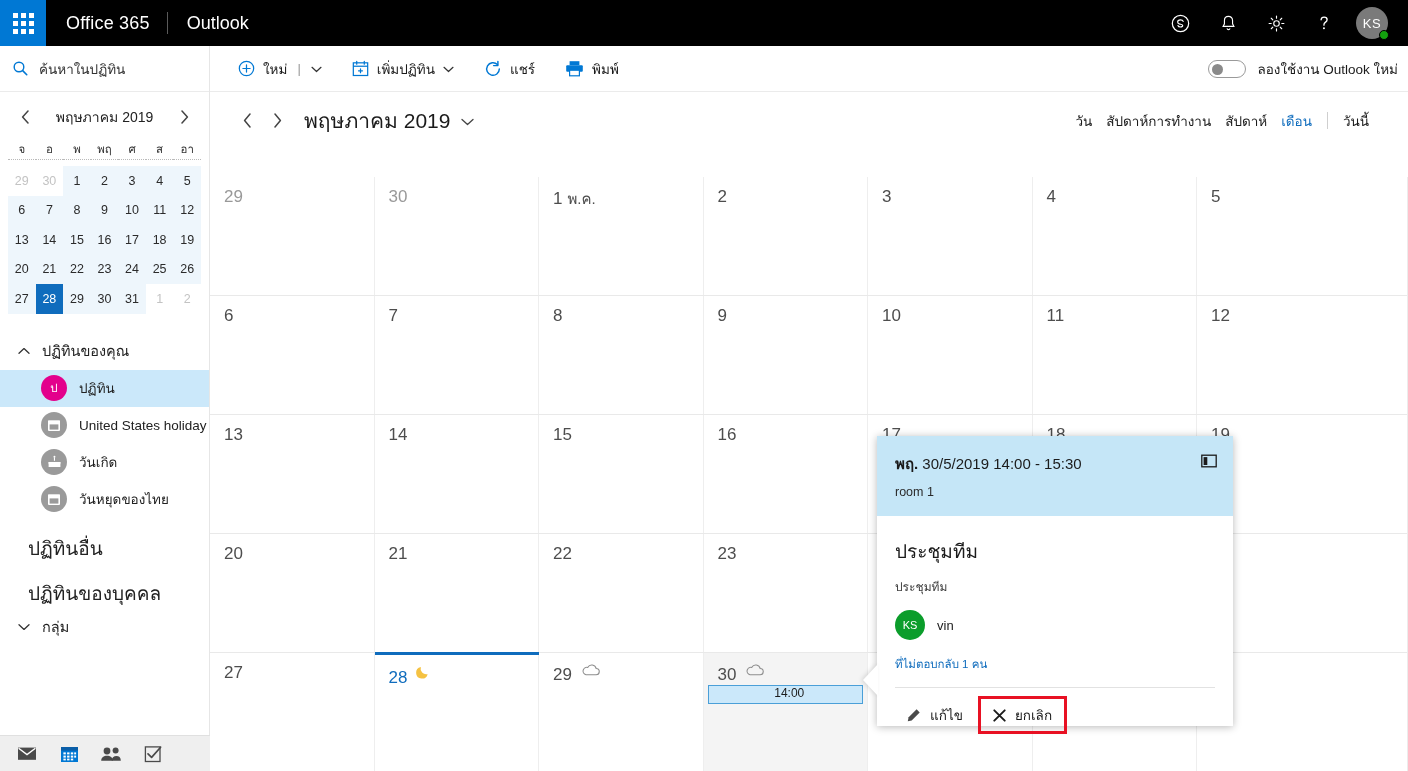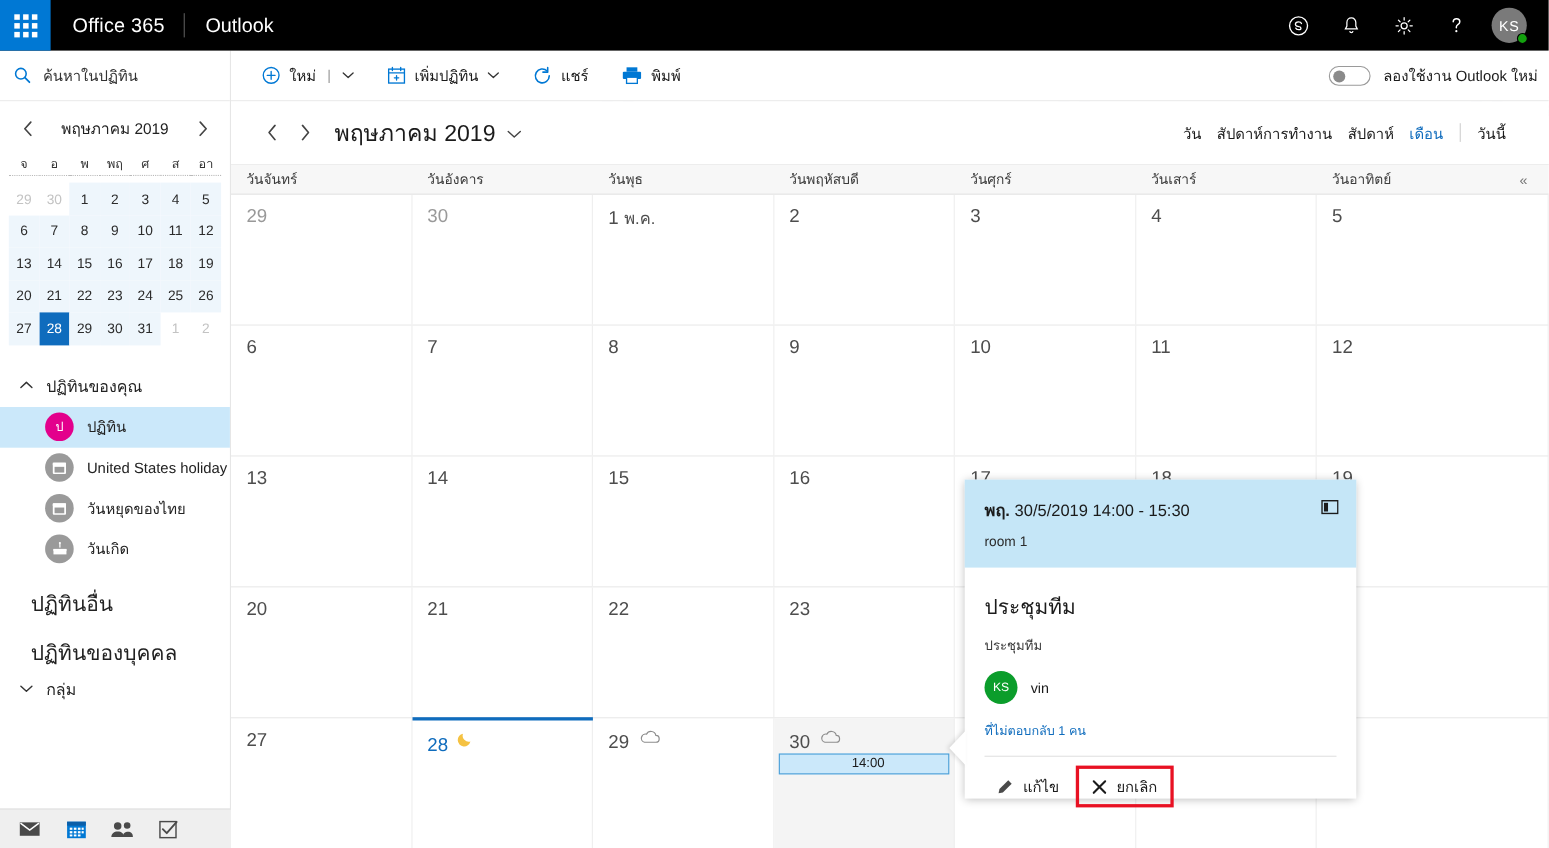--- a/index.html
+++ b/index.html
@@ -355,38 +355,38 @@
               <svg width="14" height="13" viewBox="0 0 14 13">
                 <rect x="1" y="1.6" width="12" height="10.4" rx="1" fill="#fff"></rect>
                 <rect x="1" y="1.6" width="12" height="2.4" fill="#fff"></rect>
                 <rect x="2.6" y="5.4" width="8.8" height="5.2" fill="#9a9a9a"></rect>
               </svg>
             </div>
             <span>United States holiday</span>
           </div>
           <div class="cal-item">
             <div class="cdot" style="background: rgb(154, 154, 154);">
-              <svg width="14" height="13" viewBox="0 0 14 13">
-                <rect x="1" y="1.6" width="12" height="10.4" rx="1" fill="#fff"></rect>
-                <rect x="1" y="1.6" width="12" height="2.4" fill="#fff"></rect>
-                <rect x="2.6" y="5.4" width="8.8" height="5.2" fill="#9a9a9a"></rect>
-              </svg>
-            </div>
-            <span>วันหยุดของไทย</span>
-          </div>
-          <div class="cal-item">
-            <div class="cdot" style="background: rgb(154, 154, 154);">
               <svg width="15" height="14" viewBox="0 0 15 14">
                 <rect x="1.6" y="7" width="11.8" height="5" fill="#fff"></rect>
                 <path d="M1.6 7h11.8v1.8H1.6z" fill="#fff"></path>
                 <rect x="6.9" y="2.4" width="1.1" height="3.4" fill="#fff"></rect>
                 <circle cx="7.45" cy="1.7" r="1" fill="#fff"></circle>
               </svg>
             </div>
             <span>วันเกิด</span>
+          </div>
+          <div class="cal-item">
+            <div class="cdot" style="background: rgb(154, 154, 154);">
+              <svg width="14" height="13" viewBox="0 0 14 13">
+                <rect x="1" y="1.6" width="12" height="10.4" rx="1" fill="#fff"></rect>
+                <rect x="1" y="1.6" width="12" height="2.4" fill="#fff"></rect>
+                <rect x="2.6" y="5.4" width="8.8" height="5.2" fill="#9a9a9a"></rect>
+              </svg>
+            </div>
+            <span>วันหยุดของไทย</span>
           </div>
         </div>
 
       <div class="plain-link">
         <span>ปฏิทินอื่น</span>
       </div>
       <div class="plain-link">
         <span>ปฏิทินของบุคคล</span>
       </div>
       <div class="grp-head">
@@ -526,30 +526,20 @@
     <div class="views">
       <div class="view-btn">วัน</div>
       <div class="view-btn">สัปดาห์การทำงาน</div>
       <div class="view-btn">สัปดาห์</div>
       <div class="view-btn active">เดือน</div>
       <div class="view-sep"></div>
       <div class="view-btn">วันนี้</div>
     </div>
   </div>
 
-  <div class="dowstrip" id="dowstrip">
-      <div class="dow-cell">วันจันทร์</div>
-      <div class="dow-cell">วันอังคาร</div>
-      <div class="dow-cell">วันพุธ</div>
-      <div class="dow-cell">วันพฤหัสบดี</div>
-      <div class="dow-cell">วันศุกร์</div>
-      <div class="dow-cell">วันเสาร์</div>
-      <div class="dow-cell">วันอาทิตย์</div>
-      <div class="collapse-btn">«</div>
-    </div>
 
   <div class="grid" id="monthgrid">
       <div class="grow">
         <div class="gcell"><span class="daynum">29</span></div>
         <div class="gcell"><span class="daynum">30</span></div>
         <div class="gcell"><span class="daynum cur">1</span><span class="monthtag">พ.ค.</span></div>
         <div class="gcell"><span class="daynum cur">2</span></div>
         <div class="gcell"><span class="daynum cur">3</span></div>
         <div class="gcell"><span class="daynum cur">4</span></div>
         <div class="gcell"><span class="daynum cur">5</span></div>

